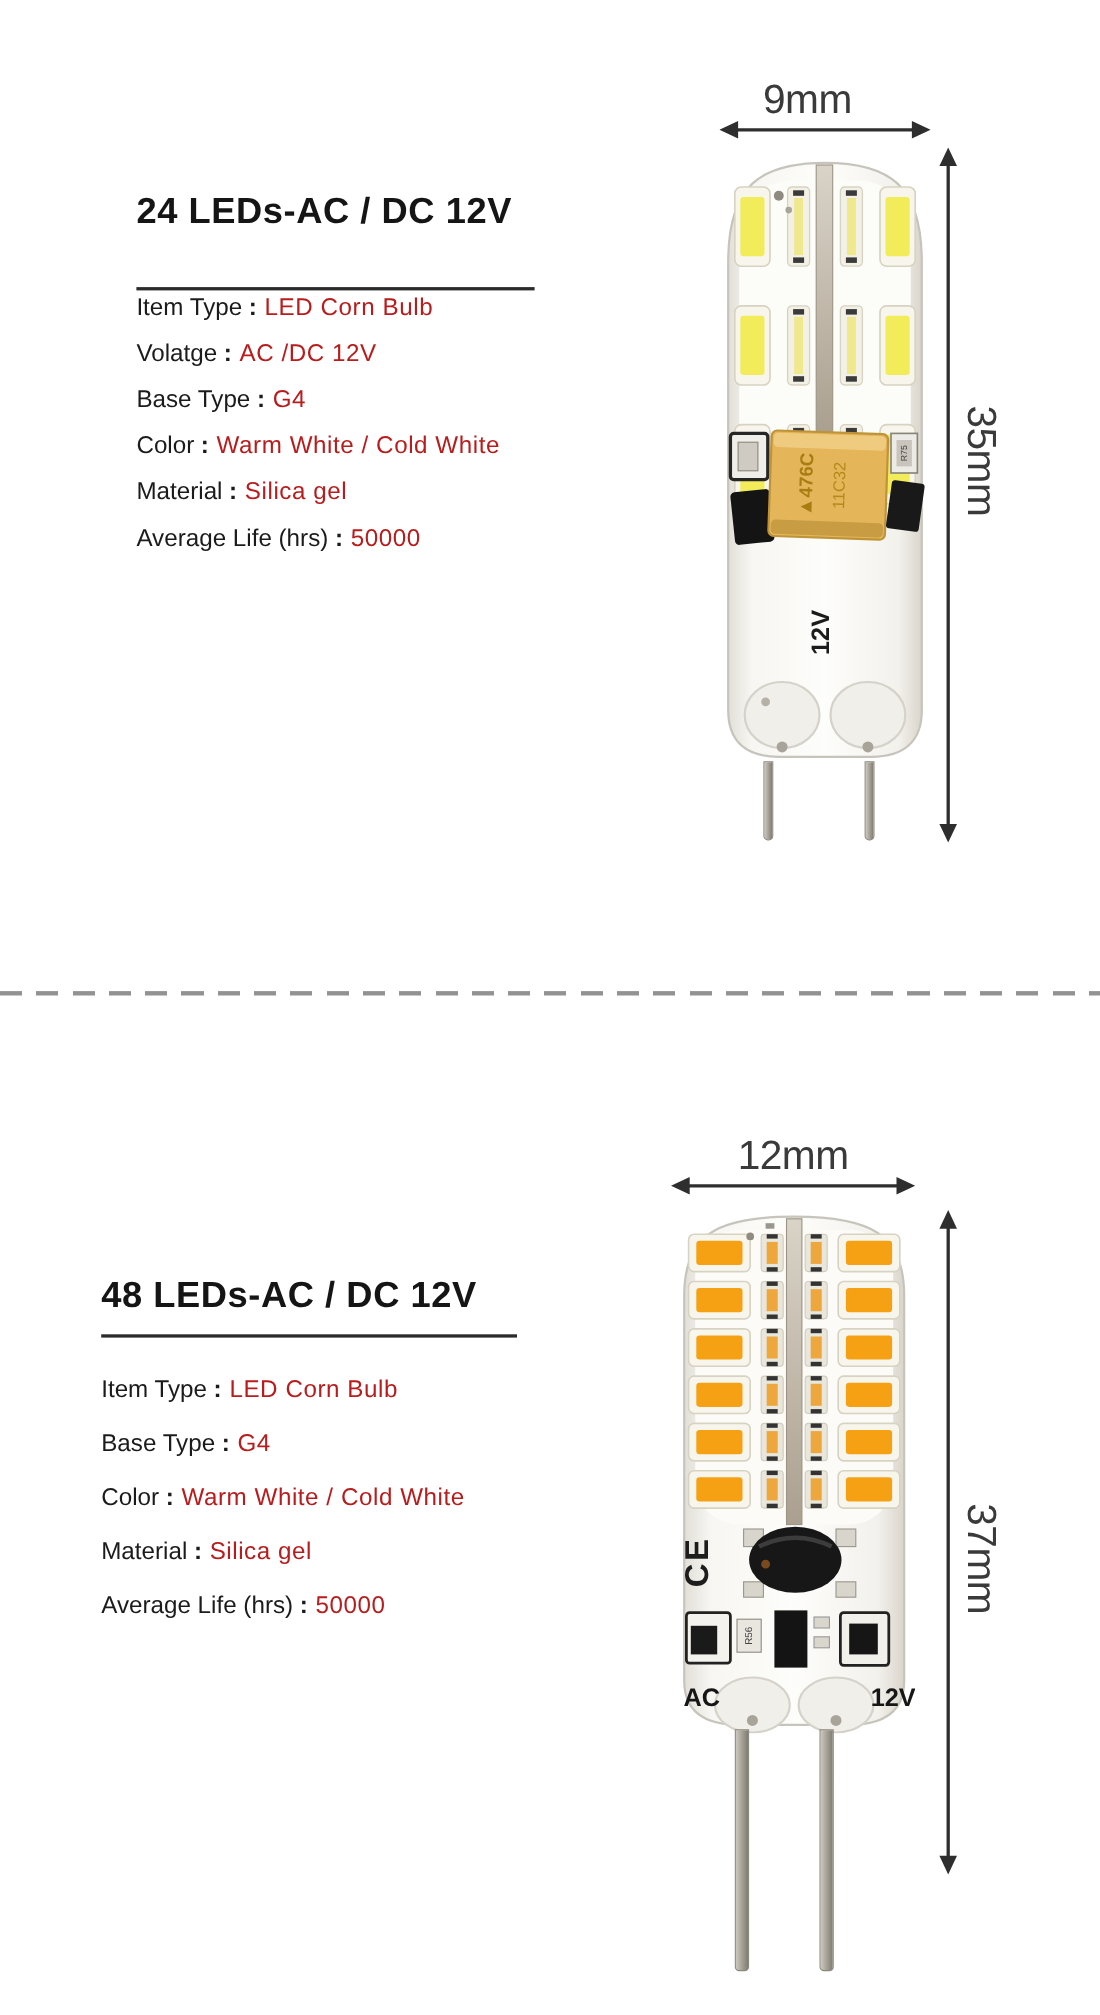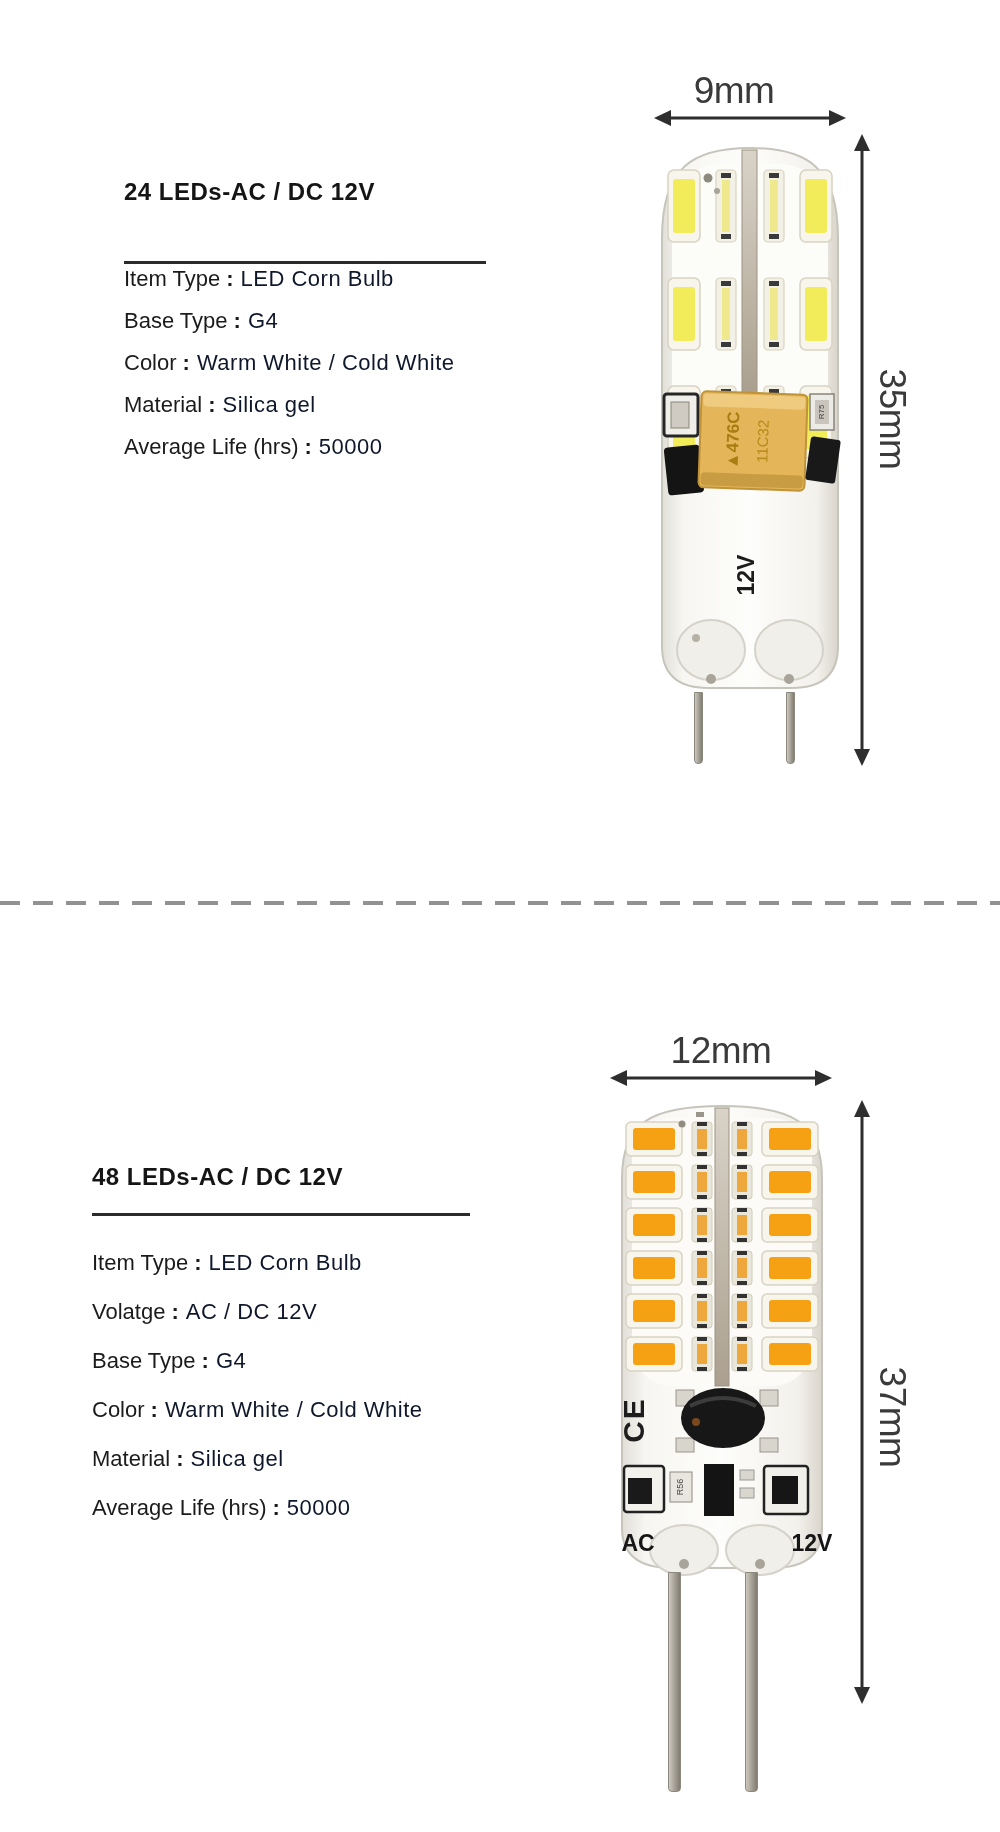--- a/index.html
+++ b/index.html
@@ -1,46 +1,47 @@
 <!DOCTYPE html>
 <html><head>
 <meta charset="utf-8">
 <style>
   html,body{margin:0;padding:0;background:#fff;}
   .page{position:relative;width:1000px;height:1832px;background:#ffffff;overflow:hidden;
         font-family:"Liberation Sans","DejaVu Sans",sans-serif;}
   .abs{position:absolute;}
-  .product-title{font-size:24px;font-weight:700;color:#151515;line-height:44px;letter-spacing:0.5px;margin:0;white-space:nowrap;}
+  .product-title{font-size:33px;font-weight:700;color:#151515;line-height:44px;letter-spacing:0.5px;margin:0;white-space:nowrap;}
   .title-rule{height:3px;background:#2b2b2b;}
   .spec-list{margin:0;padding:0;list-style:none;}
   .spec-row{font-size:22px;line-height:23px;white-space:nowrap;}
   .spec-list.p1 .spec-row{margin-bottom:19px;}
   .spec-list.p2 .spec-row{margin-bottom:26px;}
   .spec-label{font-weight:400;color:#1b1b1b;}
   .spec-sep{font-weight:700;color:#1b1b1b;margin:0 7px 0 6px;}
-  .spec-value{color:#0f172a;font-weight:400;letter-spacing:0.5px;}
+  .spec-value{color:#b91c1c;font-weight:400;letter-spacing:0.5px;}
   .dim-label{font-size:37px;color:#3a3a3a;text-align:center;white-space:nowrap;letter-spacing:-0.5px;}
   .dim-label.vert{transform:rotate(90deg);transform-origin:center center;}
   .divider{width:1000px;height:4px;
     background:repeating-linear-gradient(90deg,#929292 0 20px,transparent 20px 33px);}
   .pin{background:linear-gradient(to right,#cdc9c0,#a39e94 55%,#817c72);border-radius:0 0 4px 4px;border:1px solid #8d887e;box-sizing:border-box;}
   svg text{font-family:"Liberation Sans","DejaVu Sans",sans-serif;}
 </style>
 </head>
 <body>
 
 <div class="page">
 
   <section>
 
     <h1 class="abs product-title" style="left:124px;top:170px;">24 LEDs-AC / DC 12V</h1>
     <div class="abs title-rule" style="left:124px;top:261px;width:362px;"></div>
 
     <ul class="abs spec-list p1" style="left:124px;top:267px;">
       <li class="spec-row"><span class="spec-label">Item Type</span><span class="spec-sep">:</span><span class="spec-value">LED Corn Bulb</span></li>
+      <li class="spec-row"><span class="spec-label">Volatge</span><span class="spec-sep">:</span><span class="spec-value">AC /DC 12V</span></li>
       <li class="spec-row"><span class="spec-label">Base Type</span><span class="spec-sep">:</span><span class="spec-value">G4</span></li>
       <li class="spec-row"><span class="spec-label">Color</span><span class="spec-sep">:</span><span class="spec-value">Warm White / Cold White</span></li>
       <li class="spec-row"><span class="spec-label">Material</span><span class="spec-sep">:</span><span class="spec-value">Silica gel</span></li>
       <li class="spec-row"><span class="spec-label">Average Life (hrs)</span><span class="spec-sep">:</span><span class="spec-value">50000</span></li>
     </ul>
 
     <div class="abs dim-label" style="left:679px;top:70px;width:110px;">9mm</div>
     <svg class="abs" style="left:654px;top:106px;" width="192" height="24" viewBox="0 0 192 24">
       <line x1="13" y1="12" x2="179" y2="12" stroke="#2e2e2e" stroke-width="3"></line>
       <polygon points="0,12 17,4 17,20" fill="#2e2e2e"></polygon>
@@ -139,21 +140,20 @@
 
   <div class="abs divider" style="left:0;top:901px;"></div>
 
   <section>
 
     <h1 class="abs product-title" style="left:92px;top:1155px;">48 LEDs-AC / DC 12V</h1>
     <div class="abs title-rule" style="left:92px;top:1213px;width:378px;"></div>
 
     <ul class="abs spec-list p2" style="left:92px;top:1251px;">
       <li class="spec-row"><span class="spec-label">Item Type</span><span class="spec-sep">:</span><span class="spec-value">LED Corn Bulb</span></li>
-      <li class="spec-row"><span class="spec-label">Volatge</span><span class="spec-sep">:</span><span class="spec-value">AC / DC 12V</span></li>
       <li class="spec-row"><span class="spec-label">Base Type</span><span class="spec-sep">:</span><span class="spec-value">G4</span></li>
       <li class="spec-row"><span class="spec-label">Color</span><span class="spec-sep">:</span><span class="spec-value">Warm White / Cold White</span></li>
       <li class="spec-row"><span class="spec-label">Material</span><span class="spec-sep">:</span><span class="spec-value">Silica gel</span></li>
       <li class="spec-row"><span class="spec-label">Average Life (hrs)</span><span class="spec-sep">:</span><span class="spec-value">50000</span></li>
     </ul>
 
     <div class="abs dim-label" style="left:666px;top:1030px;width:110px;text-align:center;">12mm</div>
     <svg class="abs" style="left:610px;top:1066px;" width="222" height="24" viewBox="0 0 222 24">
       <line x1="13" y1="12" x2="209" y2="12" stroke="#2e2e2e" stroke-width="3"></line>
       <polygon points="0,12 17,4 17,20" fill="#2e2e2e"></polygon>

